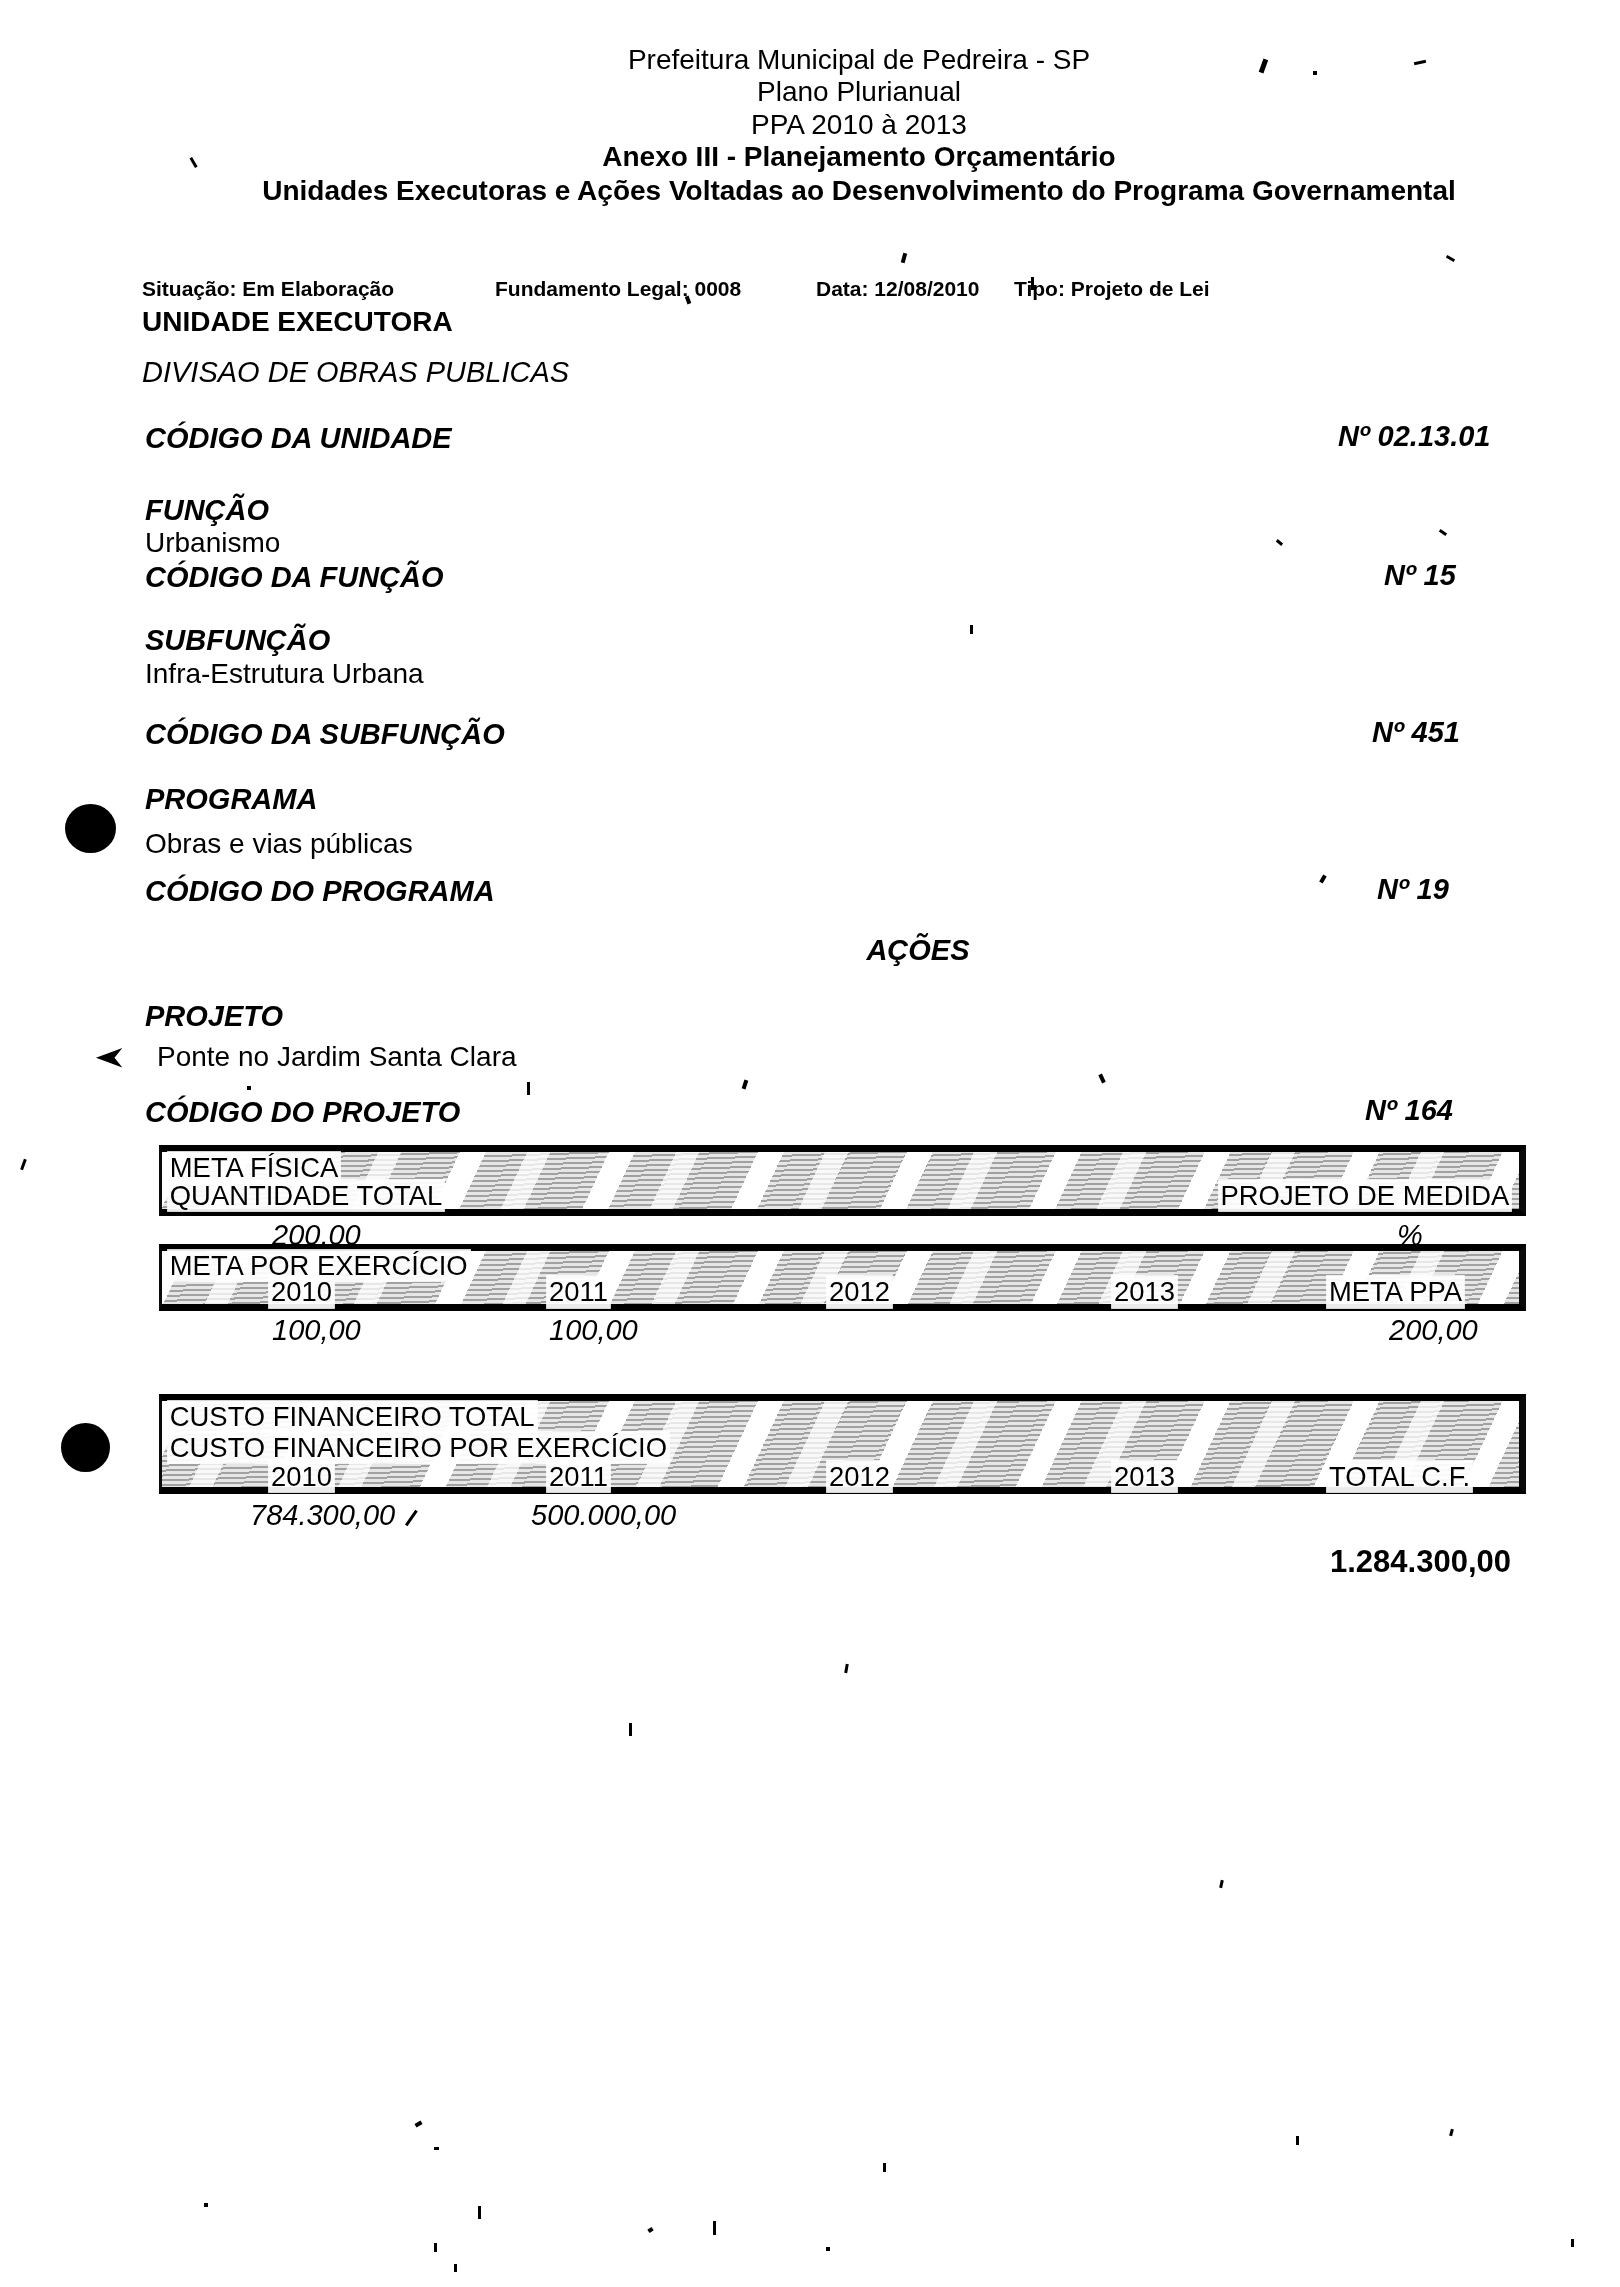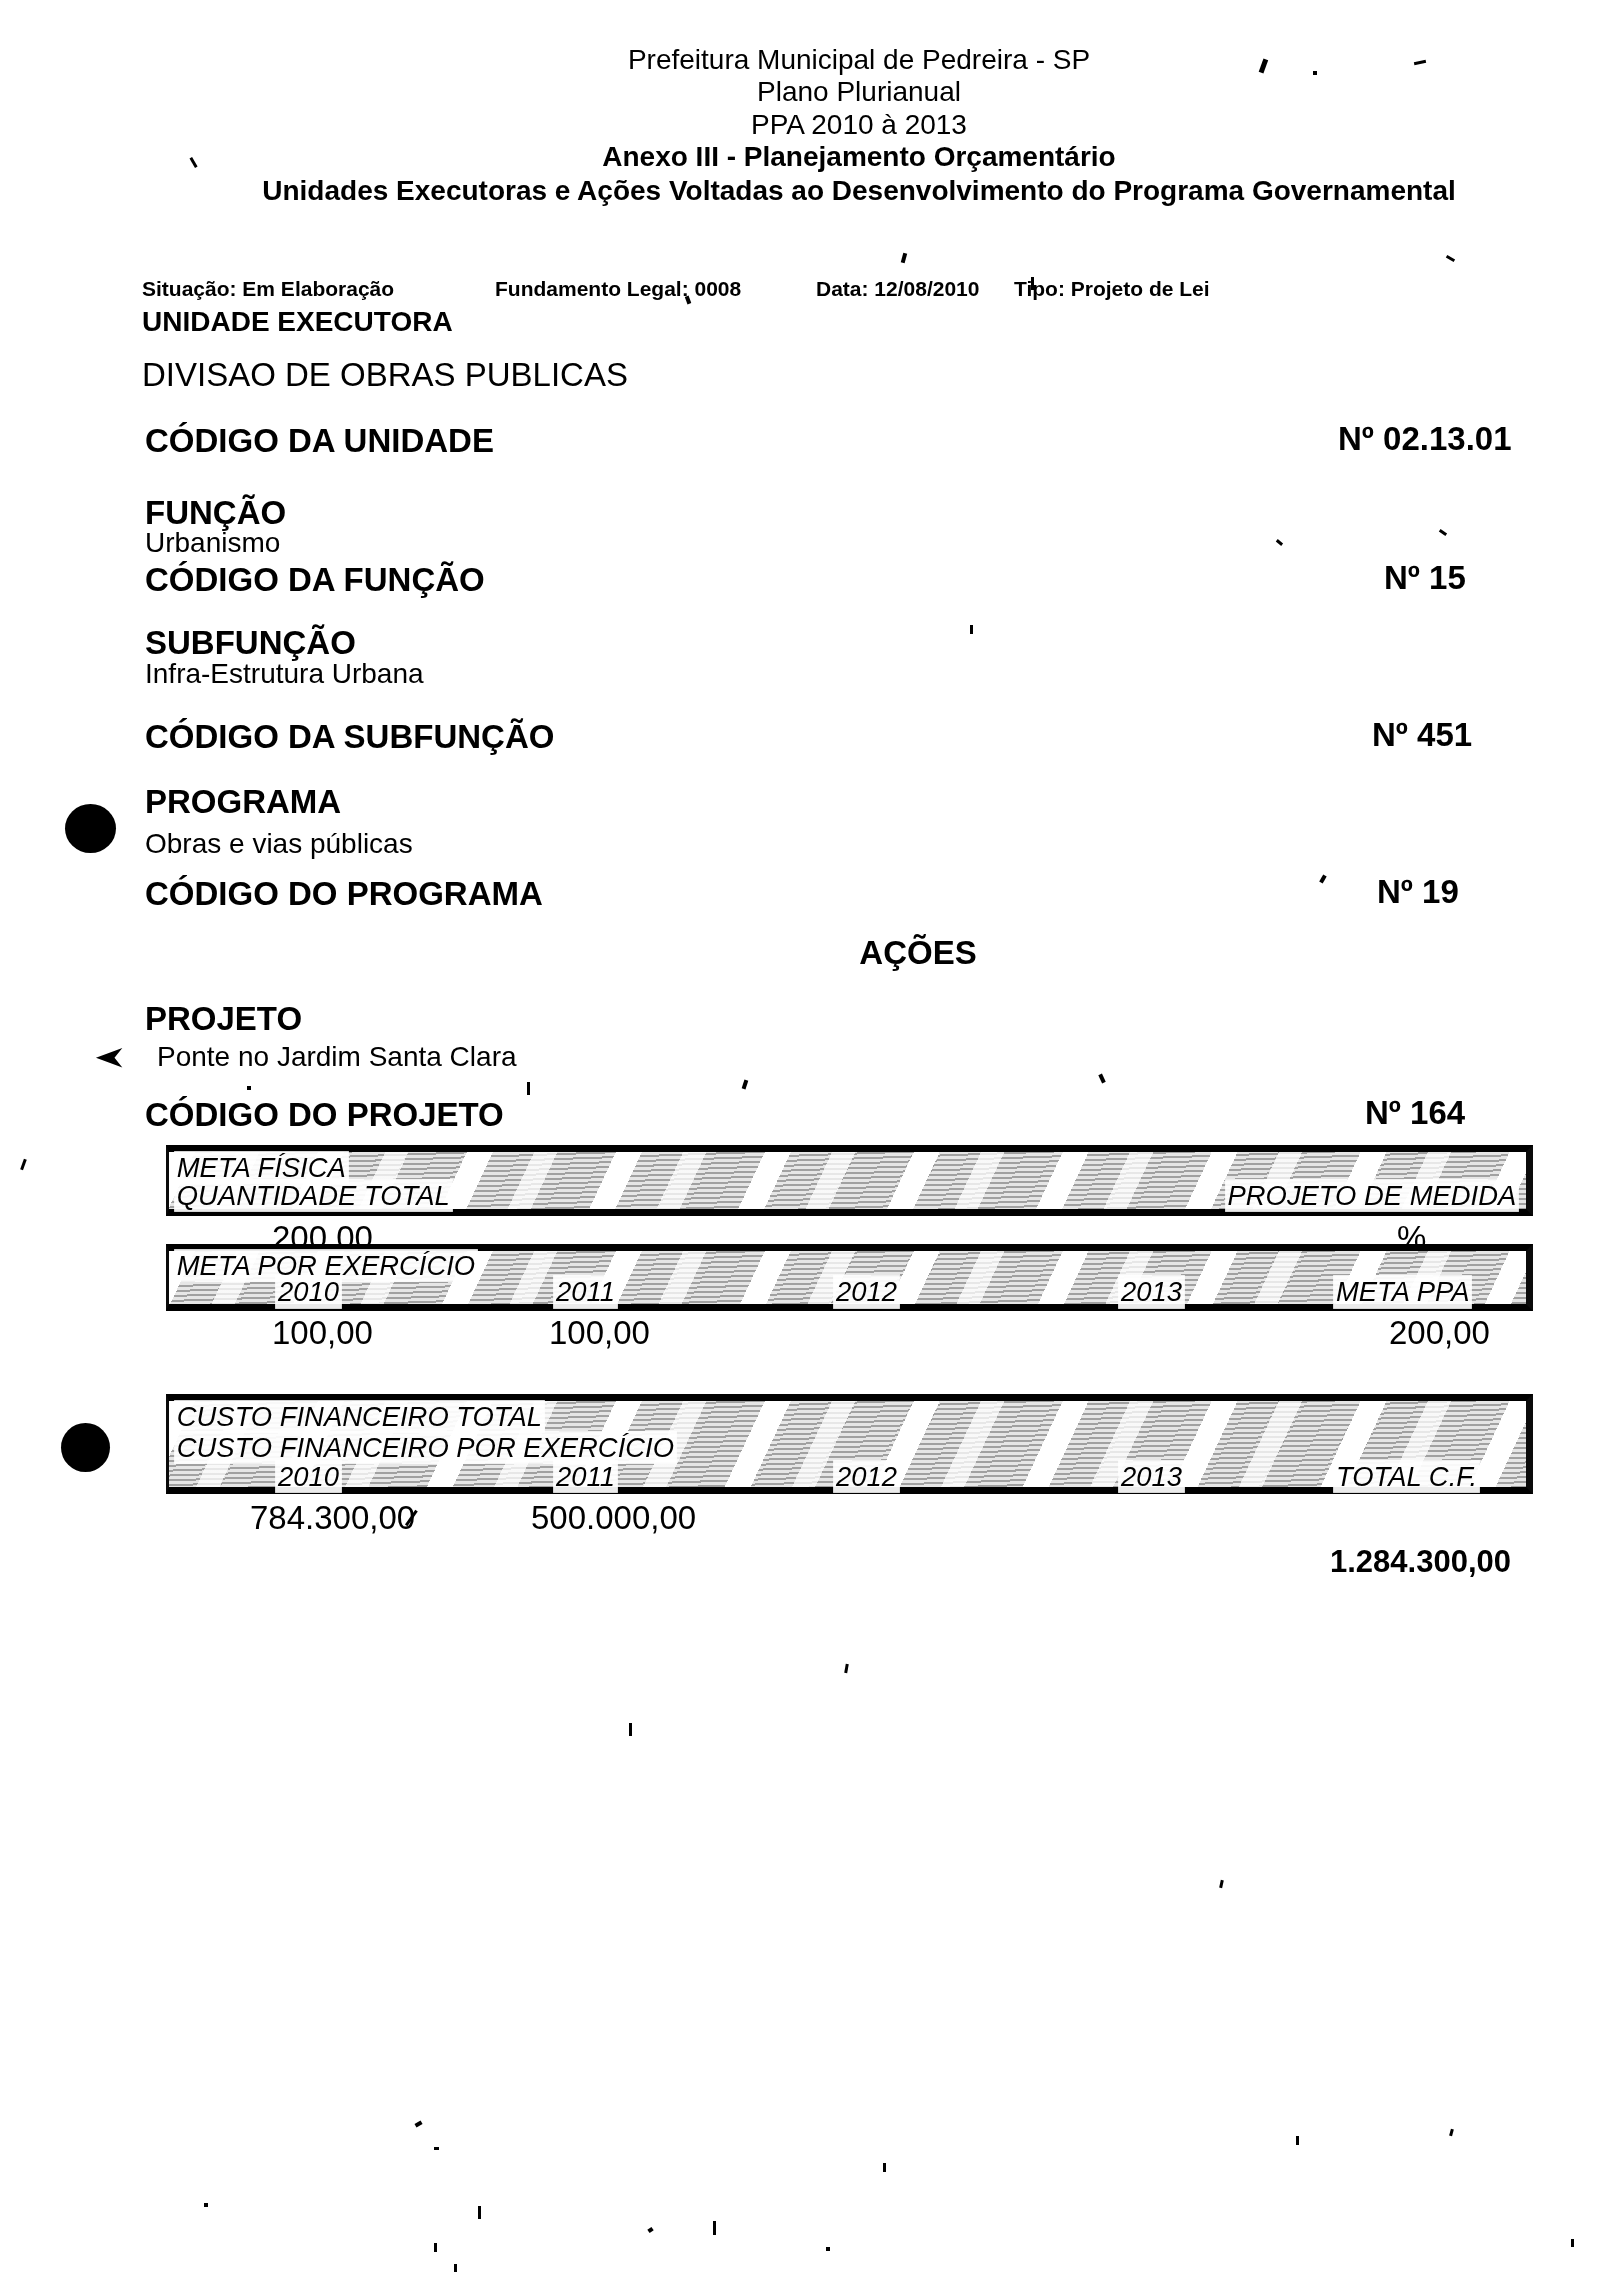--- a/index.html
+++ b/index.html
@@ -10,37 +10,36 @@
     background:#ffffff;
     font-family:"Liberation Sans", sans-serif;
     color:#000;
     overflow:hidden;
   }
   .abs { position:absolute; white-space:nowrap; line-height:1.1; }
   .b  { font-weight:bold; }
   .fs26 { font-size:21px; }
   .fs28 { font-size:27.4px; }
   .fs29 { font-size:28px; }
-  .fs30 { font-size:33px; }
+  .fs30 { font-size:29px;font-style:italic; }
   .fs32 { font-size:31px;margin-top:48px; }
   .center-row { left:98px; width:1522px; text-align:center; }
 
   
   .band {
     position:absolute;
-    left:166px; width:1357px;
+    left:159px; width:1357px;
     border-top:7.8px solid #000;
     border-bottom:7.8px solid #000;
     border-left:3.9px solid #0a0a0a;
     border-right:7.8px solid #0a0a0a;
     background-color:#e6e6e6;
     background-image:
       repeating-linear-gradient(115deg, #ffffff 0 23.5px, rgba(255,255,255,0) 23.5px 61px, rgba(255,255,255,0.75) 61px 82px, rgba(255,255,255,0) 82px 135px),
       repeating-linear-gradient(178deg, rgba(0,0,0,0.30) 0 2px, rgba(0,0,0,0) 2px 4.9px);
-    font-style: italic;
   }
   .band .bl {
     position:absolute;
     background:rgba(255,255,255,0.92);
     box-shadow:0 0 0 2.9px rgba(255,255,255,0.92);
     line-height:1.0;
   }
 
   
   .punch { position:absolute; background:#000; border-radius:50%; }

